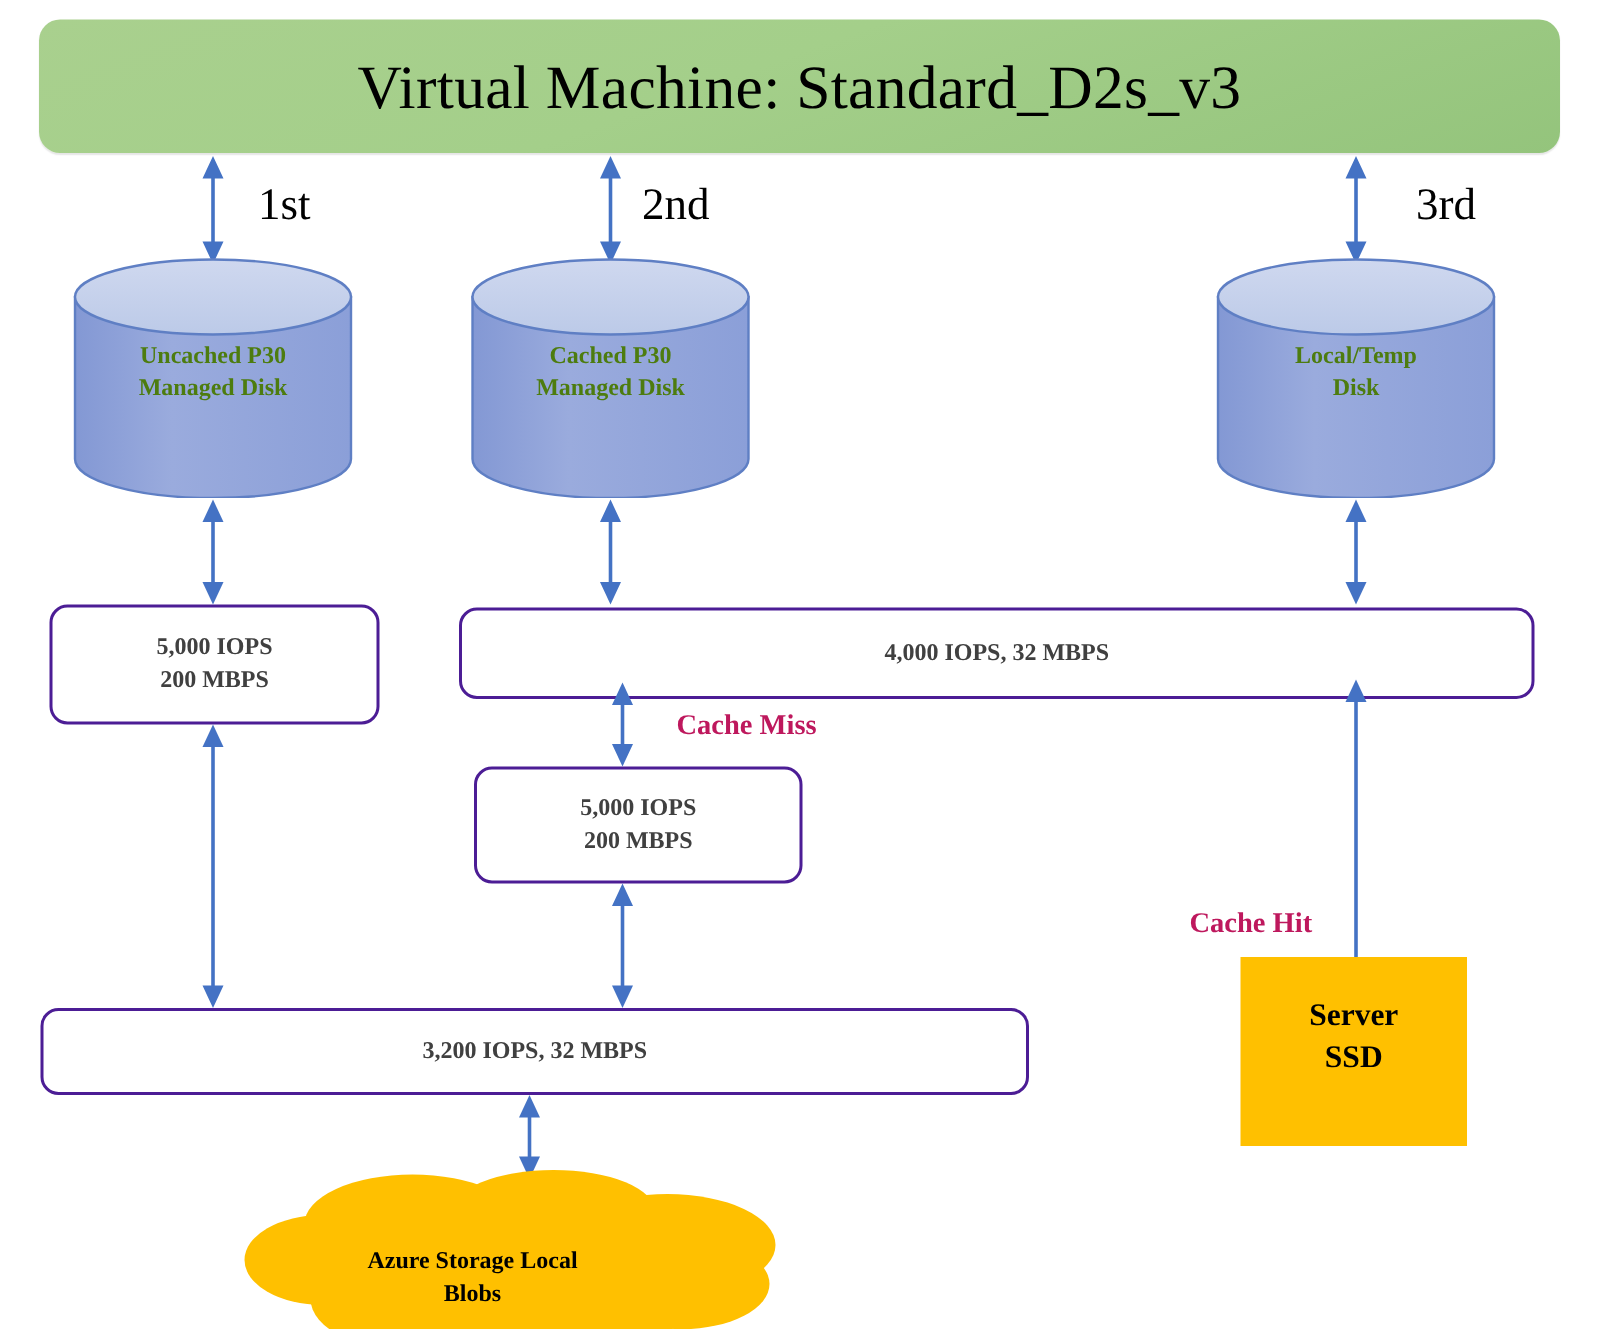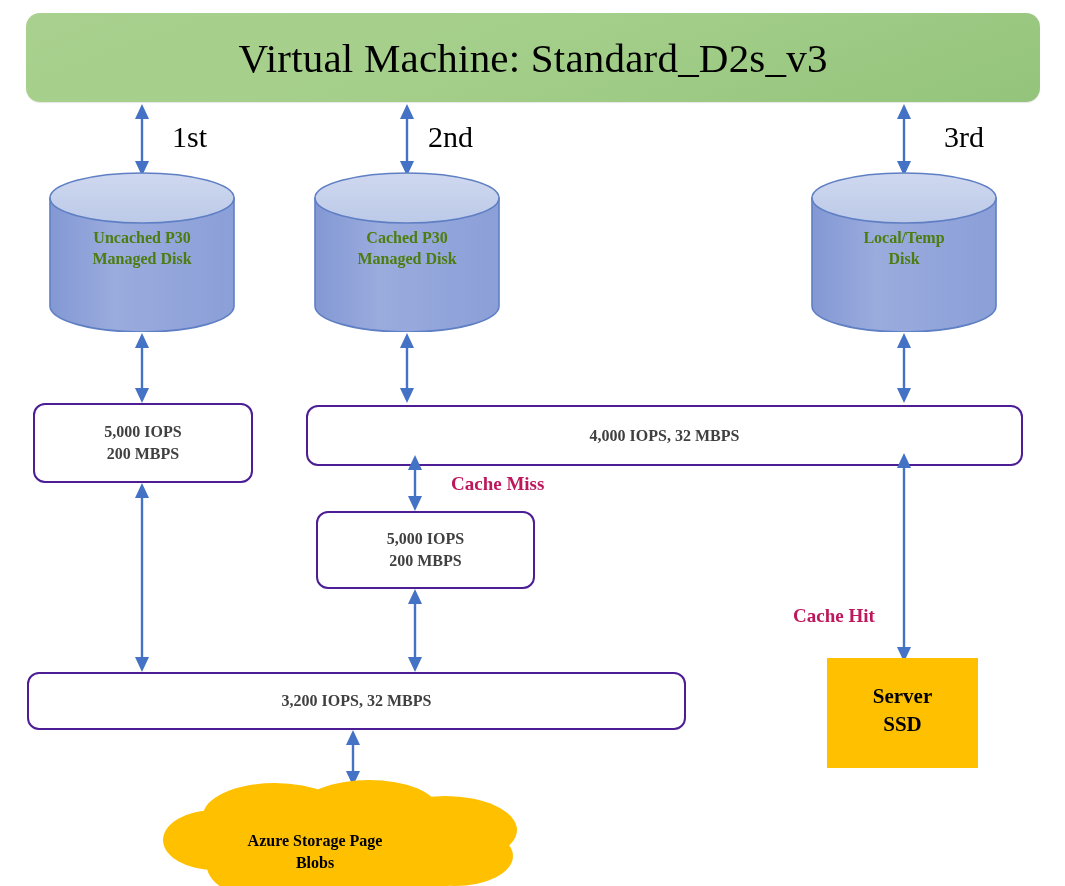--- a/index.html
+++ b/index.html
@@ -261,21 +261,21 @@
     </svg>
   </div>
   <div class="abs cache-label" style="left:793px; top:605px;">Cache Hit</div>
 
   <div class="abs specbox" style="left:27px; top:672px; width:659px; height:58px;">
     <div>
       <span>3,200 IOPS, 32 MBPS</span>
     </div>
   </div>
 
-  <div class="abs" id="server-ssd" style="left:827px; top:658px; width:151px; height:110px;justify-content:center;">
+  <div class="abs" id="server-ssd" style="left:827px; top:638px; width:151px; height:126px;justify-content:center;">
     <div>
       <span>Server</span><br>
       <span>SSD</span>
     </div>
   </div>
 
   <div class="abs arrow" style="left:343px; top:730px;">
     <svg width="20" height="56" viewBox="0 0 20 56">
       <line x1="10" y1="11" x2="10" y2="45" stroke="#4472c4" stroke-width="2.4"></line>
       <polygon points="10,0 17,15 3,15" fill="#4472c4"></polygon>
@@ -290,18 +290,18 @@
         <ellipse cx="214" cy="30" rx="68" ry="28"></ellipse>
         <ellipse cx="290" cy="52" rx="72" ry="34"></ellipse>
         <ellipse cx="60" cy="62" rx="52" ry="30"></ellipse>
         <ellipse cx="126" cy="88" rx="74" ry="36"></ellipse>
         <ellipse cx="226" cy="92" rx="76" ry="34"></ellipse>
         <ellipse cx="300" cy="78" rx="58" ry="30"></ellipse>
         <ellipse cx="178" cy="62" rx="110" ry="44"></ellipse>
       </g>
     </svg>
     <div id="cloud-label">
-      <span>Azure Storage Page</span><br>
+      <span>Azure Storage Local</span><br>
       <span>Blobs</span>
     </div>
   </div>
 
 </div>
 
 </body></html>

